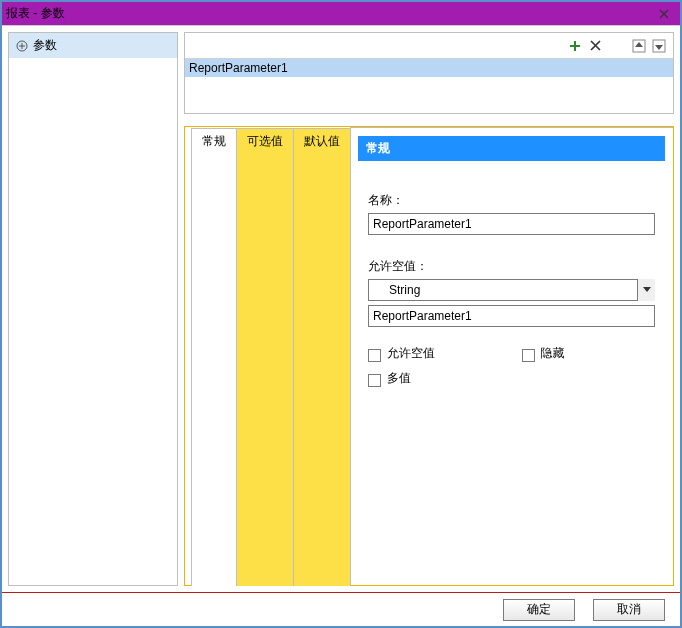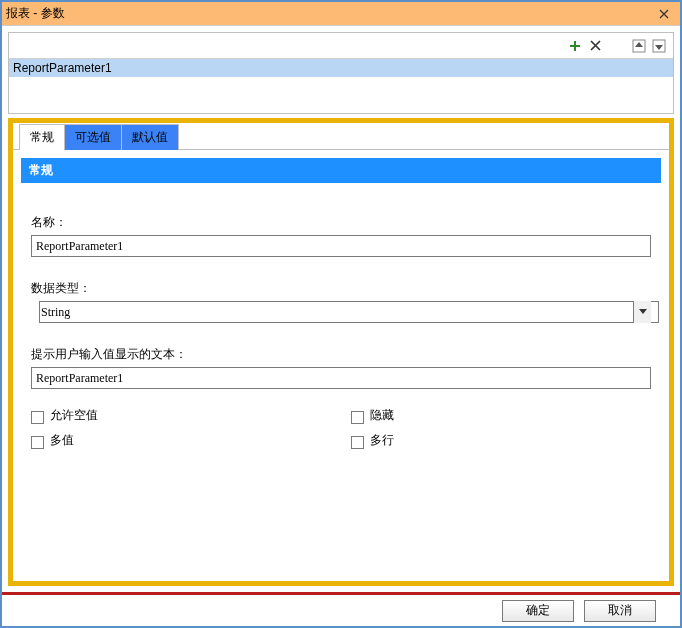--- a/index.html
+++ b/index.html
@@ -1,63 +1,72 @@
 <!DOCTYPE html>
 <html><head>
 <meta charset="utf-8">
 <style>
 * { box-sizing: border-box; margin: 0; padding: 0; }
 body { font-family: "Microsoft YaHei", "SimSun", Arial, sans-serif; font-size: 12px; background: #fff; }
 .window { width: 682px; height: 628px; border: 2px solid #5a8fc7; display: flex; flex-direction: column; }
-.titlebar { height: 24px; background: #fdba74; display: flex; align-items: center; padding: 0 4px; border-bottom: 1px solid #ccc; }
+.titlebar { height: 24px; background: #a21caf; display: flex; align-items: center; padding: 0 4px; border-bottom: 1px solid #ccc; }
 .titlebar-title { flex: 1; }
 .close-btn { width: 24px; height: 18px; display: flex; align-items: center; justify-content: center; cursor: pointer; }
 .content { flex: 1; display: flex; padding: 6px; gap: 6px; min-height: 0; }
 .left-panel { width: 170px; border: 1px solid #bfbfbf; background: #fff; }
 .tree-item { display: flex; align-items: center; padding: 4px 6px; background: #d6e8f8; gap: 4px; }
 .tree-icon { width: 14px; height: 14px; }
-.right-panel { flex: 1; display: flex; flex-direction: column; gap: 4px; min-height: 0; }
+.right-panel { flex: 1; display: flex; flex-direction: column; gap: 12px; min-height: 0; }
 .toolbar-area { border: 1px solid #bfbfbf; }
 .toolbar { height: 26px; display: flex; align-items: center; justify-content: flex-end; padding: 0 6px; gap: 4px; border-bottom: 1px solid #d0d0d0; }
 .toolbar-gap { width: 20px; }
 .tool-btn { width: 16px; height: 16px; display: flex; align-items: center; justify-content: center; cursor: pointer; }
 .param-list { height: 54px; }
 .param-row { background: #b9d7f4; padding: 2px 4px; height: 18px; }
-.tabs-container { flex: 1; border: 5px solid #eab308; display: flex; flex-direction: column; min-height: 0; position: relative; font-family: Liberation Serif, serif; }
+.tabs-container { flex: 1; border: 1px solid #eab308; display: flex; flex-direction: row; min-height: 0; position: relative; }
 .tabs-header { display: flex; padding-left: 6px; position: relative; top: 1px; z-index: 2; }
-.tab { padding: 4px 10px; background: #3b82f6; border: 1px solid #bfbfbf; border-bottom: none; cursor: pointer; margin-right: -1px; }
+.tab { padding: 4px 10px; background: #fde047; border: 1px solid #bfbfbf; border-bottom: none; cursor: pointer; margin-right: -1px; }
 .tab.active { background: #fff; position: relative; z-index: 3; }
 .tab-body { flex: 1; border-top: 1px solid #bfbfbf; margin: 0; padding: 8px; display: flex; flex-direction: column; gap: 6px; }
 .section-header { background: #1e90ff; color: #fff; padding: 4px 8px; font-weight: bold; }
 .form-area { padding: 6px 10px; display: flex; flex-direction: column; gap: 4px; }
 .form-label { margin-top: 19px; }
 .text-input { width: 100%; height: 22px; border: 1px solid #7a7a7a; padding: 0 4px; font-family: inherit; font-size: 12px; }
 .select-wrap { position: relative; }
-.select-input { width: 100%; height: 22px; border: 1px solid #7a7a7a; padding: 0 1px; background: #fff; display: flex; align-items: center; margin-left: 8px; }
+.select-input { width: 100%; height: 22px; border: 1px solid #7a7a7a; padding: 0 20px; background: #fff; display: flex; align-items: center; }
 .select-arrow { position: absolute; right: 0; top: 0; width: 18px; height: 22px; border-left: 1px solid #7a7a7a; display: flex; align-items: center; justify-content: center; background: #f0f0f0; }
 .checkbox-grid { display: grid; grid-template-columns: 1fr 1fr; gap: 8px 20px; padding: 6px 10px; }
 .checkbox-item { display: flex; align-items: flex-end; gap: 6px; }
 .checkbox-box { width: 13px; height: 13px; border: 1px solid #7a7a7a; background: #fff; }
-.button-bar { height: 34px; display: flex; align-items: center; justify-content: flex-end; padding: 0 24px; gap: 10px; border-top: 3px solid #b91c1c; }
+.button-bar { height: 34px; display: flex; align-items: center; justify-content: flex-end; padding: 0 15px; gap: 18px; border-top: 1px solid #b91c1c; }
 .dlg-btn { min-width: 72px; height: 22px; border: 1px solid #7a7a7a; background: linear-gradient(#fff,#e8e8e8); cursor: pointer; font-family: inherit; font-size: 12px; }
 </style>
 </head>
 <body>
 
 <div class="window">
   <div class="titlebar">
     <span class="titlebar-title">报表 - 参数</span>
     <div class="close-btn">
       <svg width="10" height="10" viewBox="0 0 10 10">
           <path d="M1 1 L9 9 M9 1 L1 9" stroke="#333" stroke-width="1.3"></path>
         </svg>
     </div>
   </div>
 
   <div class="content">
+    <div class="left-panel">
+      <div class="tree-item">
+        <svg class="tree-icon" viewBox="0 0 14 14">
+            <circle cx="7" cy="7" r="5" fill="none" stroke="#555" stroke-width="1"></circle>
+            <path d="M4 7 h6 M7 4 v6" stroke="#555" stroke-width="1"></path>
+          </svg>
+        <span>参数</span>
+      </div>
+    </div>
 
     <div class="right-panel">
       <div class="toolbar-area">
         <div class="toolbar">
           <div class="tool-btn">
             <svg width="12" height="12" viewBox="0 0 12 12">
                 <path d="M6 1 v10 M1 6 h10" stroke="#2a8a2a" stroke-width="2"></path>
               </svg>
           </div>
           <div class="tool-btn">
@@ -92,53 +101,48 @@
           <div class="tab">可选值</div>
           <div class="tab">默认值</div>
         </div>
         <div class="tab-body">
           <div class="section-header">常规</div>
 
           <div class="form-area">
             <div class="form-label">名称：</div>
             <input class="text-input" value="ReportParameter1" style="">
 
-            <div class="form-label">数据类型：</div>
+            <div class="form-label">允许空值：</div>
             <div class="select-wrap">
               <div class="select-input">
                   <span>String</span>
                 </div>
               <div class="select-arrow">
                 <svg width="8" height="6" viewBox="0 0 8 6">
                     <path d="M0 0 L8 0 L4 5 z" fill="#333"></path>
                   </svg>
               </div>
             </div>
 
-            <div class="form-label">提示用户输入值显示的文本：</div>
             <input class="text-input" value="ReportParameter1" style="">
           </div>
 
           <div class="checkbox-grid">
             <div class="checkbox-item">
               <div class="checkbox-box"></div>
               <span>允许空值</span>
             </div>
             <div class="checkbox-item">
               <div class="checkbox-box"></div>
               <span>隐藏</span>
             </div>
             <div class="checkbox-item">
               <div class="checkbox-box"></div>
               <span>多值</span>
             </div>
-            <div class="checkbox-item">
-              <div class="checkbox-box"></div>
-              <span>多行</span>
-            </div>
           </div>
         </div>
       </div>
     </div>
   </div>
 
   <div class="button-bar">
     <button class="dlg-btn">确定</button>
     <button class="dlg-btn">取消</button>
   </div>

